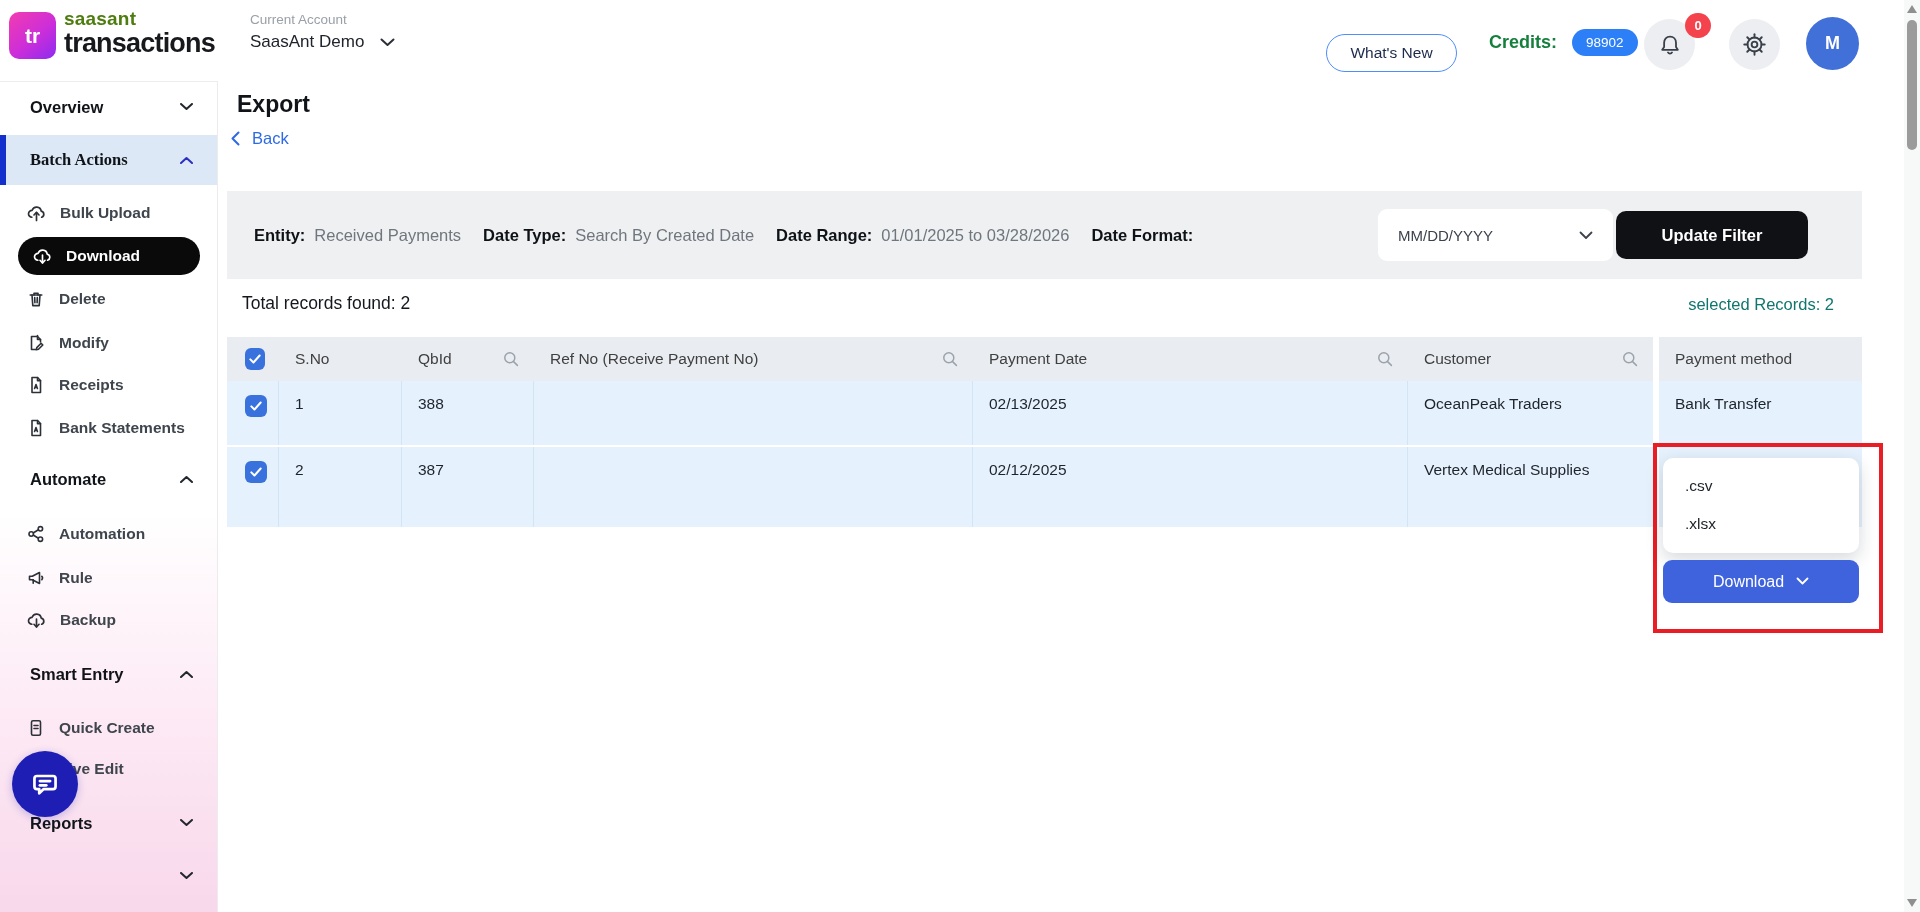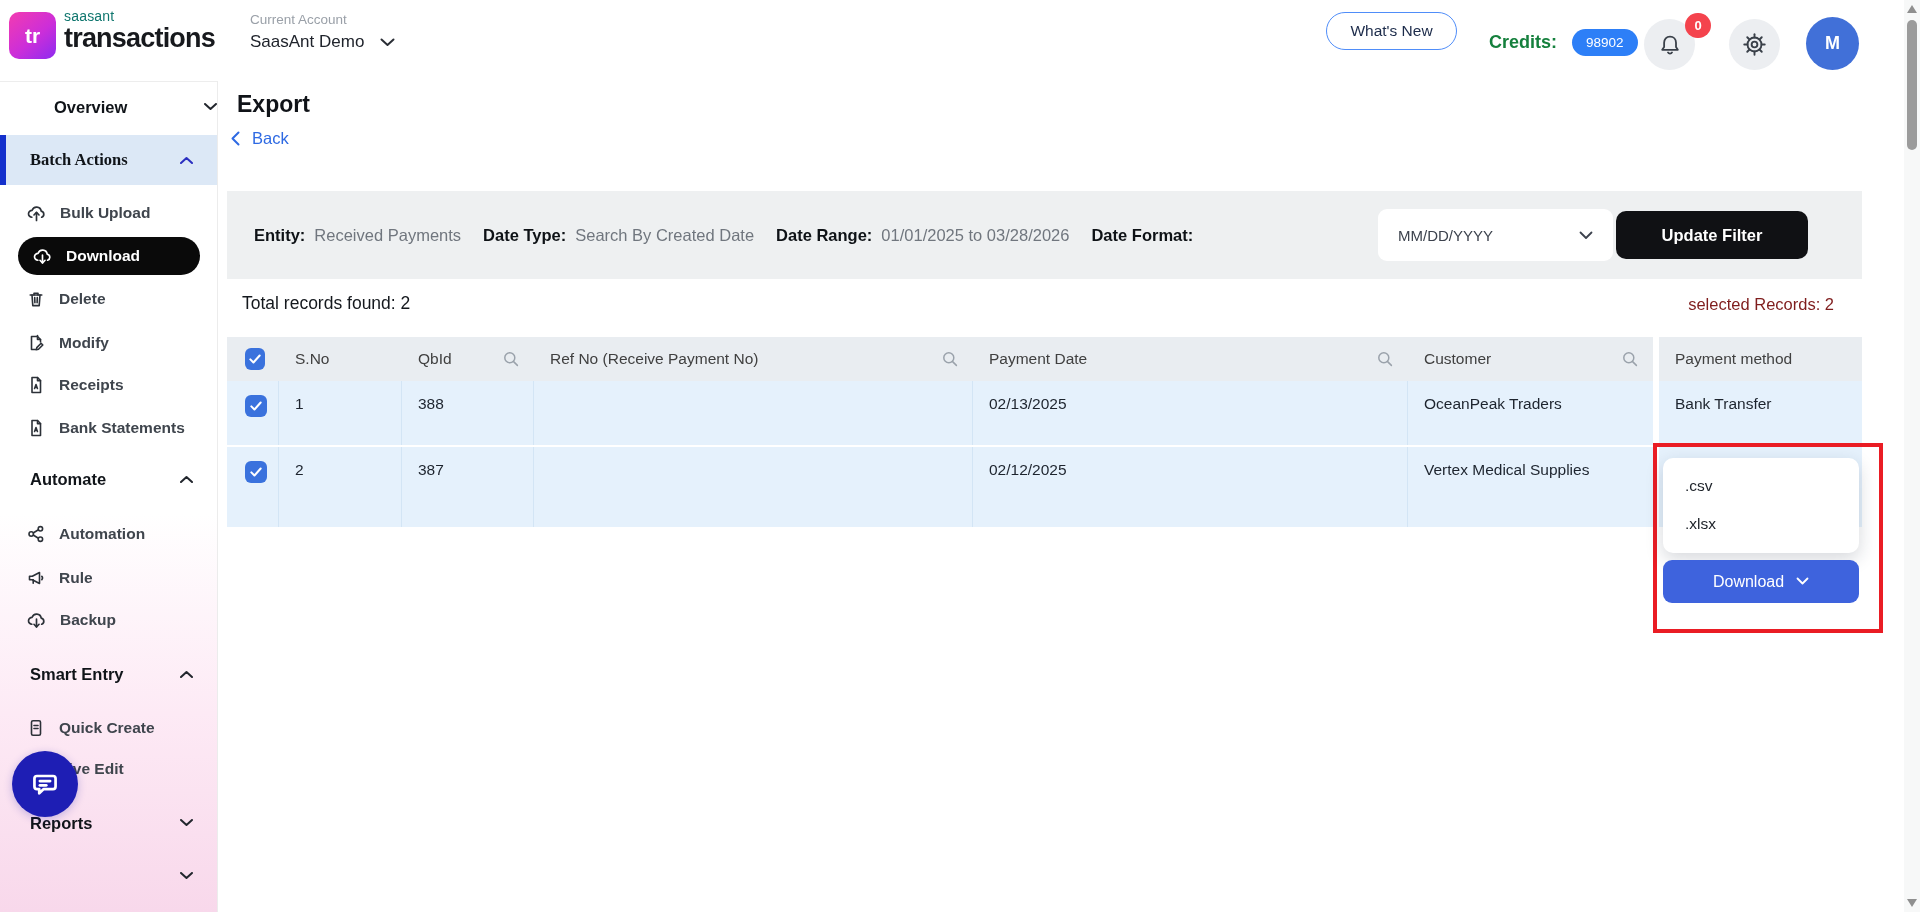--- a/index.html
+++ b/index.html
@@ -4,26 +4,26 @@
 <style>
   * { margin:0; padding:0; box-sizing:border-box; }
   html,body { width:1920px; height:912px; background:#fff; font-family:"Liberation Sans",sans-serif; overflow:hidden; position:relative; }
 
   
   .topbar { position:absolute; left:0; top:0; width:1904px; height:81px; background:#fff; z-index:3; }
   .logo-mark { position:absolute; left:9px; top:12px; width:47px; height:47px; border-radius:10px;
     background:linear-gradient(140deg,#f33cb0 0%,#cc2ed9 55%,#8d2bf0 100%);
     color:#fff; font-weight:bold; font-size:21px; display:flex; align-items:center; justify-content:center; }
   .brand { position:absolute; left:64px; top:9px; line-height:1.05; }
-  .brand-top { font-size:14px; font-weight:normal; color:#0f766e; letter-spacing:.2px; }
+  .brand-top { font-size:19px; font-weight:bold; color:#4d7c0f; letter-spacing:.2px; }
   .brand-bottom { font-size:27px; font-weight:bold; color:#17191d; letter-spacing:-.8px; }
   .account { position:absolute; left:250px; top:12px; }
   .account-label { font-size:13.5px; color:#9aa0a8; }
   .account-value { margin-top:5px; font-size:17px; color:#20242c; display:flex; align-items:center; gap:16px; }
-  .whats-new { position:absolute; left:1326px; top:12px; width:131px; height:38px; border:1.5px solid #4f8df9; border-radius:20px;
+  .whats-new { position:absolute; left:1326px; top:34px; width:131px; height:38px; border:1.5px solid #4f8df9; border-radius:20px;
     background:#fff; display:flex; align-items:center; justify-content:center; font-size:15.5px; color:#1c2b4a; cursor:pointer; }
   .credits-label { position:absolute; left:1489px; top:32px; font-size:18px; font-weight:bold; color:#15803d; }
   .credits-pill { position:absolute; left:1572px; top:29px; height:27px; padding:0 14px; border-radius:14px; background:#2d7ff7;
     color:#fff; font-size:13.5px; display:flex; align-items:center; }
   .icon-circle { position:absolute; top:19px; width:51px; height:51px; border-radius:50%; background:#eceef1;
     display:flex; align-items:center; justify-content:center; cursor:pointer; }
   .bell-circle { left:1644px; }
   .gear-circle { left:1729px; }
   .bell-badge { position:absolute; left:1685px; top:13px; min-width:26px; height:25px; border-radius:13px; background:#f4434d;
     color:#fff; font-size:13px; font-weight:bold; display:flex; align-items:center; justify-content:center; z-index:4; }
@@ -58,21 +58,21 @@
 
   .filterbar { position:absolute; left:8px; top:110px; width:1635px; height:88px; background:#eef0f1; display:flex; align-items:center; padding-left:27px; }
   .f-label { font-size:16.5px; font-weight:bold; color:#0e1216; margin-right:9px; white-space:nowrap; }
   .f-value { font-size:16.5px; color:#70767e; margin-right:22px; white-space:nowrap; }
   .fmt-select { position:absolute; left:1151px; top:18px; width:235px; height:52px; background:#fff; border-radius:9px;
     display:flex; align-items:center; justify-content:space-between; padding:0 20px; font-size:15px; color:#3c424d; cursor:pointer; }
   .update-btn { position:absolute; left:1389px; top:20px; width:192px; height:48px; background:#101114; border-radius:10px;
     color:#fff; font-size:16.5px; font-weight:600; display:flex; align-items:center; justify-content:center; cursor:pointer; }
 
   .total-left { position:absolute; left:23px; top:212px; font-size:17.5px; color:#14181d; }
-  .total-right { position:absolute; right:70px; top:214px; font-size:16.5px; font-weight:500; color:#7f1d1d; }
+  .total-right { position:absolute; right:70px; top:214px; font-size:16.5px; font-weight:500; color:#0f766e; }
 
   .table { position:absolute; left:8px; top:256px; width:1635px; }
   .thead { display:flex; height:44px; background:#e9edf1; align-items:center; }
   .th { display:flex; align-items:center; justify-content:space-between; padding:0 14px 0 16px; font-size:15.5px; color:#404040; height:100%; }
   .trow { display:flex; background:#e5f1fc; }
   .trow.r1 { height:66px; border-bottom:2px solid #fff; }
   .trow.r2 { height:80px; }
   .td { padding:14px 14px 0 16px; font-size:15.5px; color:#1d242e; border-right:1px solid rgba(176,205,232,.33); }
   .td:last-child { border-right:none; }
   .c-check { width:52px; padding-left:18px !important; }
@@ -148,21 +148,21 @@
           <line x1="6" y1="14" x2="4.2" y2="15.8"></line>
       </svg>
     </span>
   </div>
   <div class="avatar">
       <span>M</span>
     </div>
 </div>
 
 <div class="sidebar">
-  <div class="side-section" style="top:5px;height:40px;margin-left:24px;">
+  <div class="side-section" style="top:5px;height:40px;">
     <span>Overview</span>
     <span class="chev">
         <svg width="13" height="8" viewBox="0 0 13 8">
           <polyline points="1,1 6.5,6 12,1" fill="none" stroke="#22262d" stroke-width="2" stroke-linecap="round" stroke-linejoin="round"></polyline>
         </svg>
       </span>
   </div>
   <div class="side-section active" style="top:53px;height:50px;font-family:Liberation Serif, serif;">
     <span>Batch Actions</span>
     <span class="chev">

